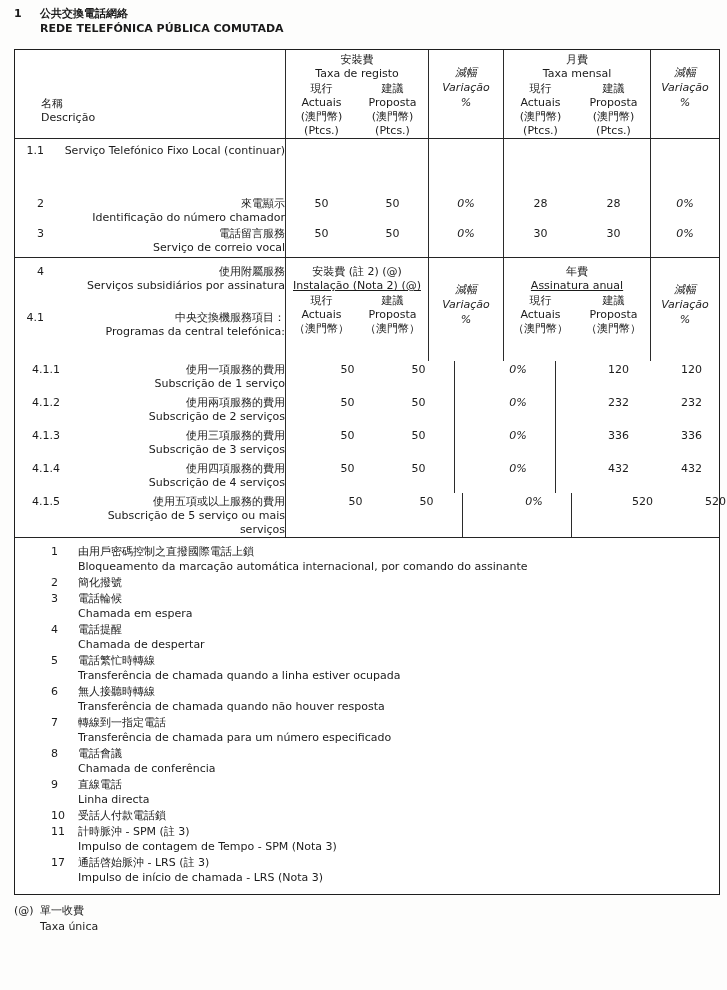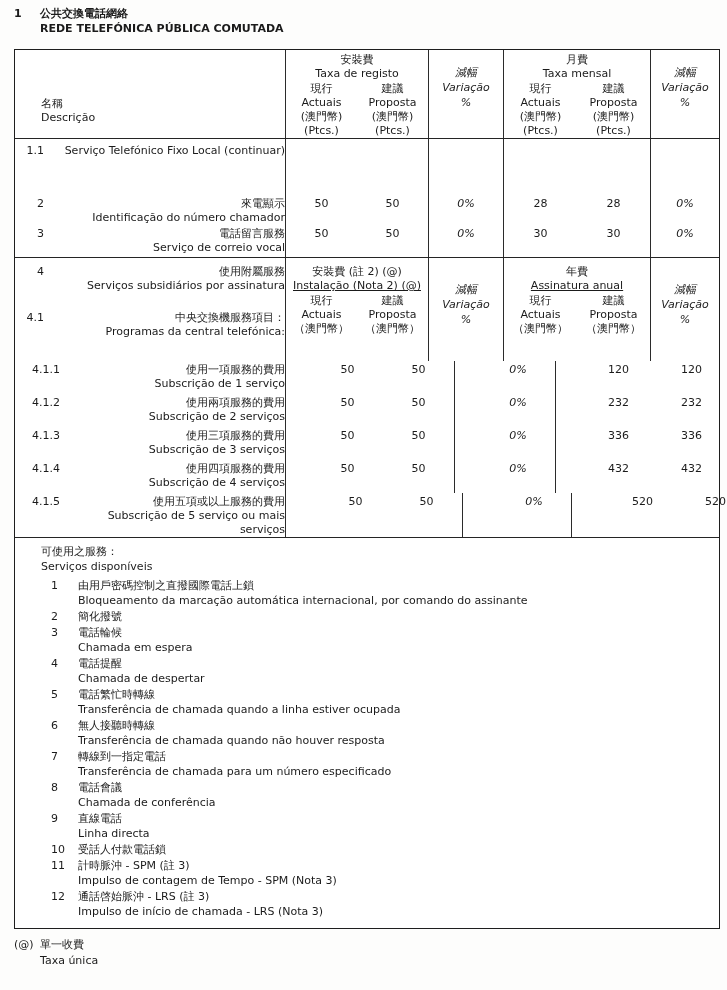--- a/index.html
+++ b/index.html
@@ -359,24 +359,20 @@
         <div class="cell var bR">0%</div>
         <div class="cell pair bR">
           <span>520</span>
           <span>520</span>
         </div>
         <div class="cell var">0%</div>
       </div>
     </div>
 
     <div class="section services">
-      <div class="svc-title">
-        <div>可使用之服務：</div>
-        <div>Serviços disponíveis</div>
-      </div>
 
       <div class="svc-item">
         <span class="svc-no">1</span>
         <div class="svc-txt">
             <div>由用戶密碼控制之直撥國際電話上鎖</div>
             <div>Bloqueamento da marcação automática internacional, por comando do assinante</div>
           </div>
       </div>
       <div class="svc-item">
         <span class="svc-no">2</span>
@@ -440,21 +436,21 @@
           </div>
       </div>
       <div class="svc-item">
         <span class="svc-no">11</span>
         <div class="svc-txt">
             <div>計時脈沖 - SPM (註 3)</div>
             <div>Impulso de contagem de Tempo - SPM (Nota 3)</div>
           </div>
       </div>
       <div class="svc-item">
-        <span class="svc-no">12</span>
+        <span class="svc-no">17</span>
         <div class="svc-txt">
             <div>通話啓始脈沖 - LRS (註 3)</div>
             <div>Impulso de início de chamada - LRS (Nota 3)</div>
           </div>
       </div>
     </div>
   </div>
 
   <div class="footnote">
     <span class="fn-sym">(@)</span>

